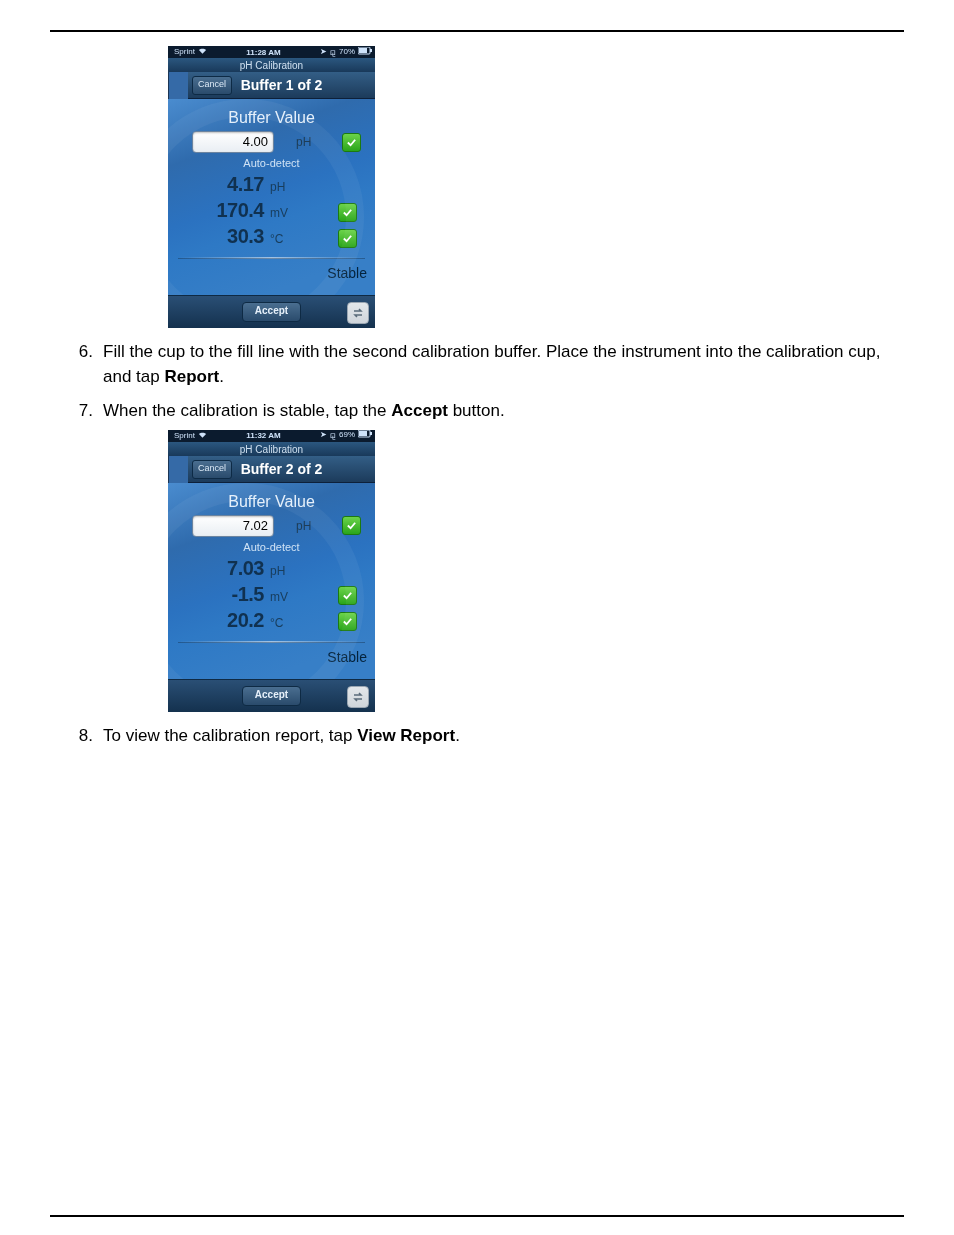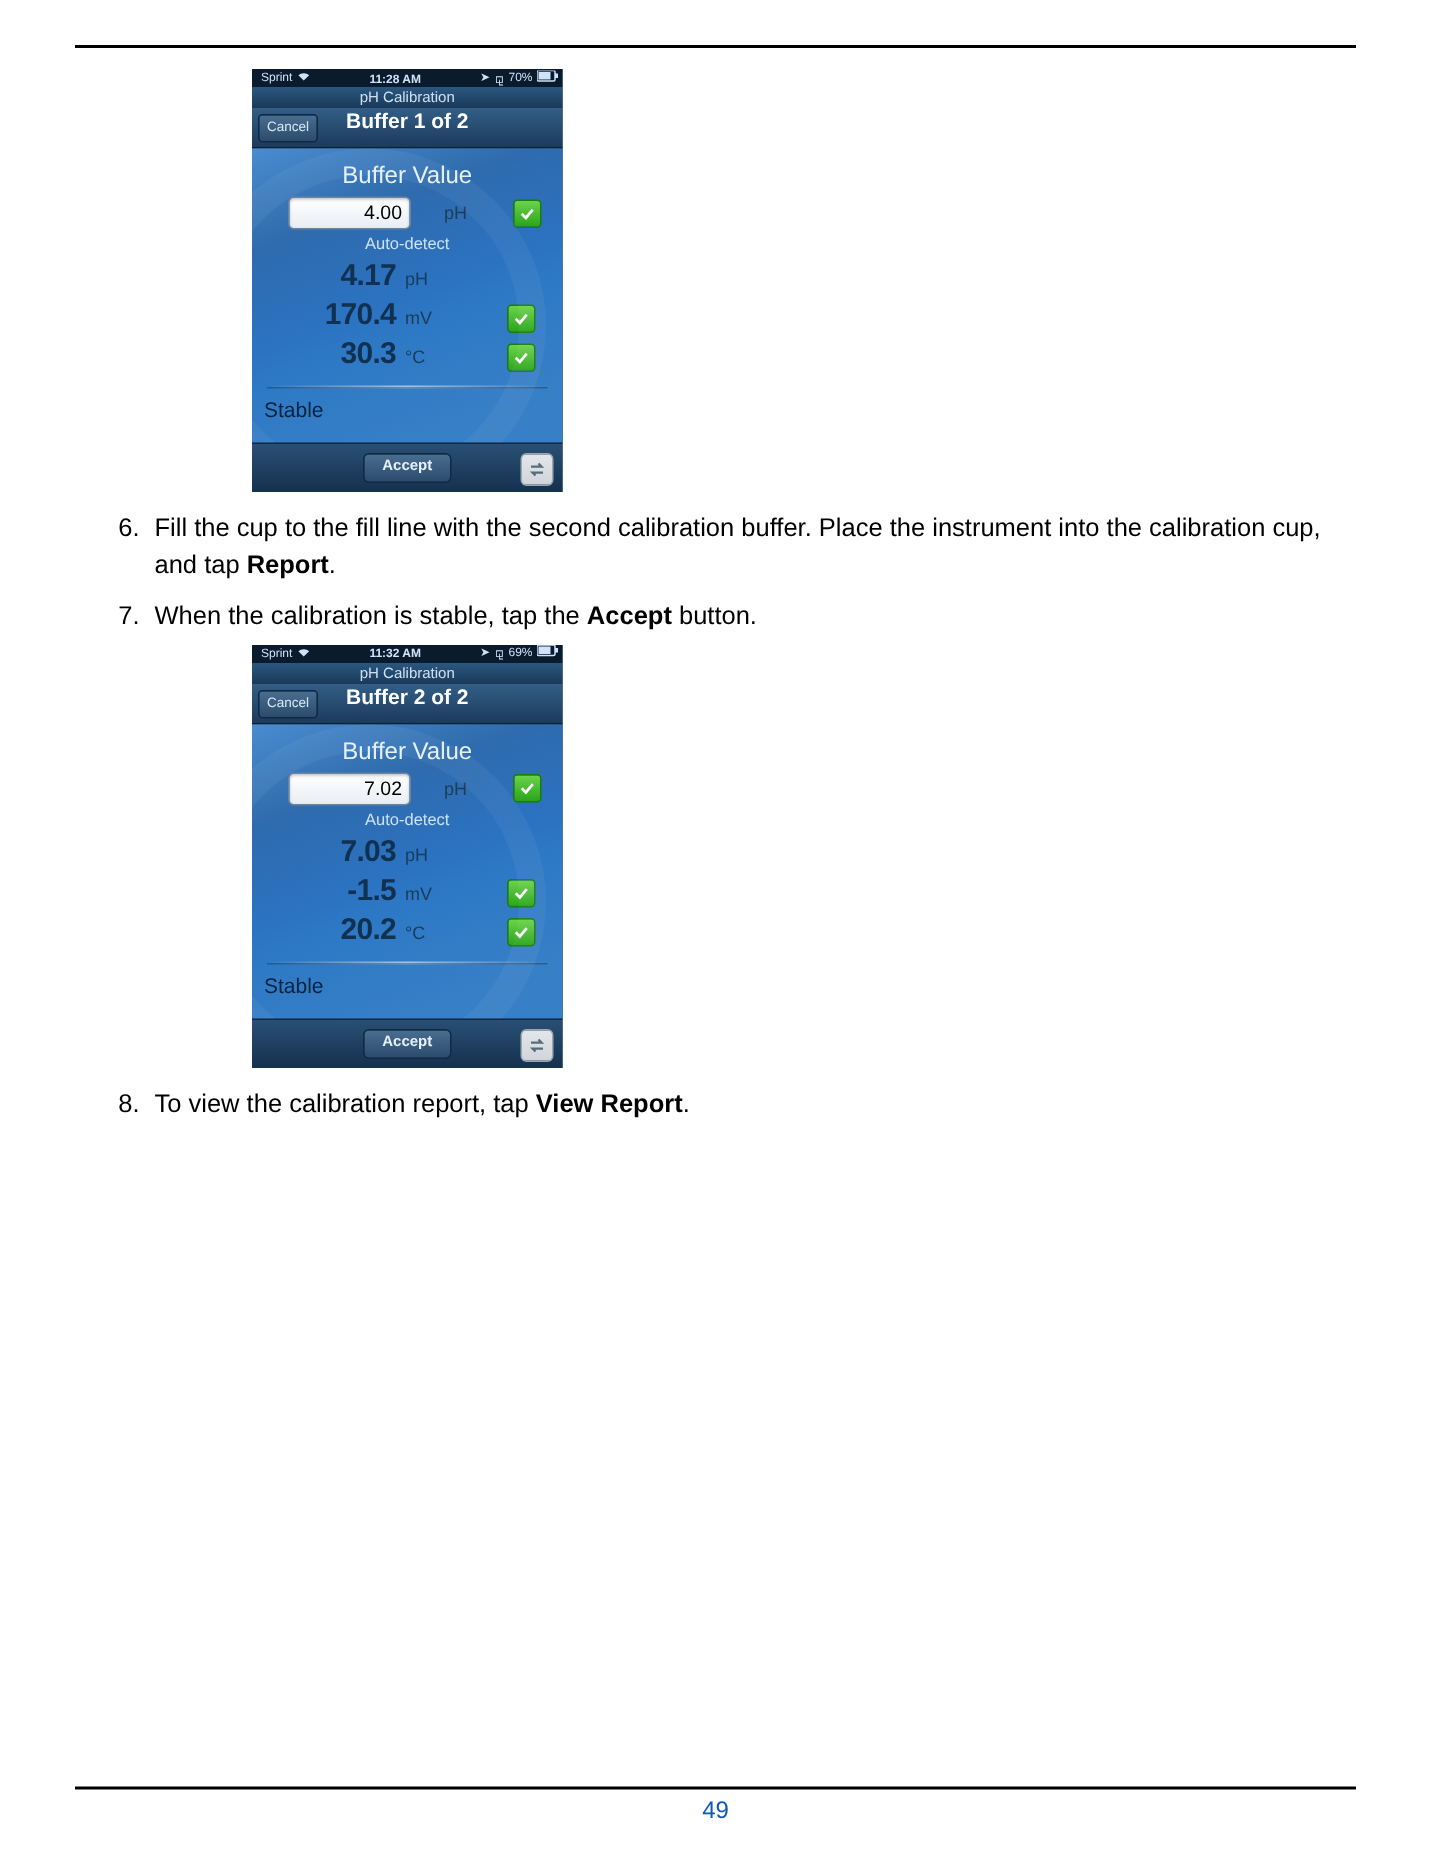--- a/index.html
+++ b/index.html
@@ -79,22 +79,23 @@
     text-align: center;
     font-size: 10px;
     padding: 2px 0 1px;
   }
   .titlebar {
     height: 26px;
     background: linear-gradient(#335e86, #1c3b5b);
     border-bottom: 1px solid #0d203a;
     position: relative;
     display: flex;
-    align-items: flex-start;
+    align-items: center;
     justify-content: center;
+    margin-left: 20px;
   }
   .titlebar .cancel {
     position: absolute;
     left: 4px;
     top: 4px;
     height: 17px;
     border-radius: 3px;
     border: 1px solid #0d2a45;
     background: linear-gradient(#4a6e90, #2a4b6c);
     color: #dbe9f6;
@@ -197,21 +198,21 @@
     align-items:center;
   }
   .reading-row .chip-check { margin-right:10px; }
   .sep {
     height:1px;
     margin:6px 2px 4px;
     background:linear-gradient(to right, rgba(255,255,255,0), rgba(255,255,255,.55), rgba(255,255,255,0));
     border-bottom:1px solid rgba(10,30,50,.35);
   }
   .stable {
-    text-align:left;
+    text-align:right;
     font-size:14px;
     color:#04233d;
     padding:2px 0 4px;
   }
   .footer {
     height:32px;
     background: linear-gradient(#2a4f75, #14314e);
     border-top:1px solid #0f2a44;
     position:relative;
     display:flex;
@@ -457,15 +458,14 @@
       <div class="num">8.</div>
       <div class="body">
         <span>To view the calibration report, tap </span><b>View Report</b><span>.</span>
       </div>
     </div>
 
   </div>
 
   <div class="page-footer">
     <hr class="bottom-rule">
-    <div class="pg-num">49</div>
   </div>
 </div>
 
 </body></html>

